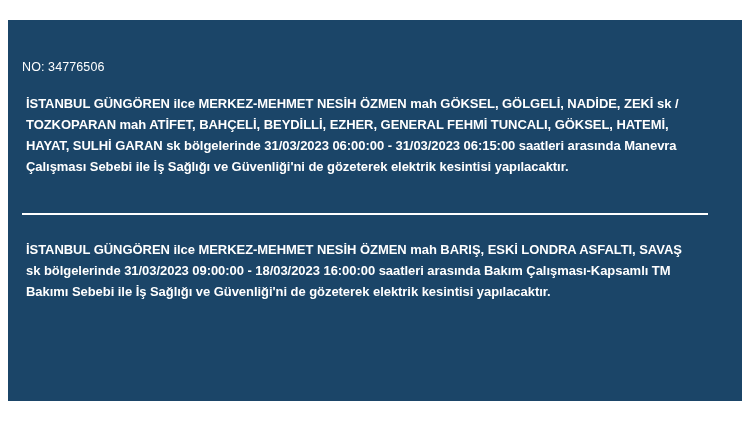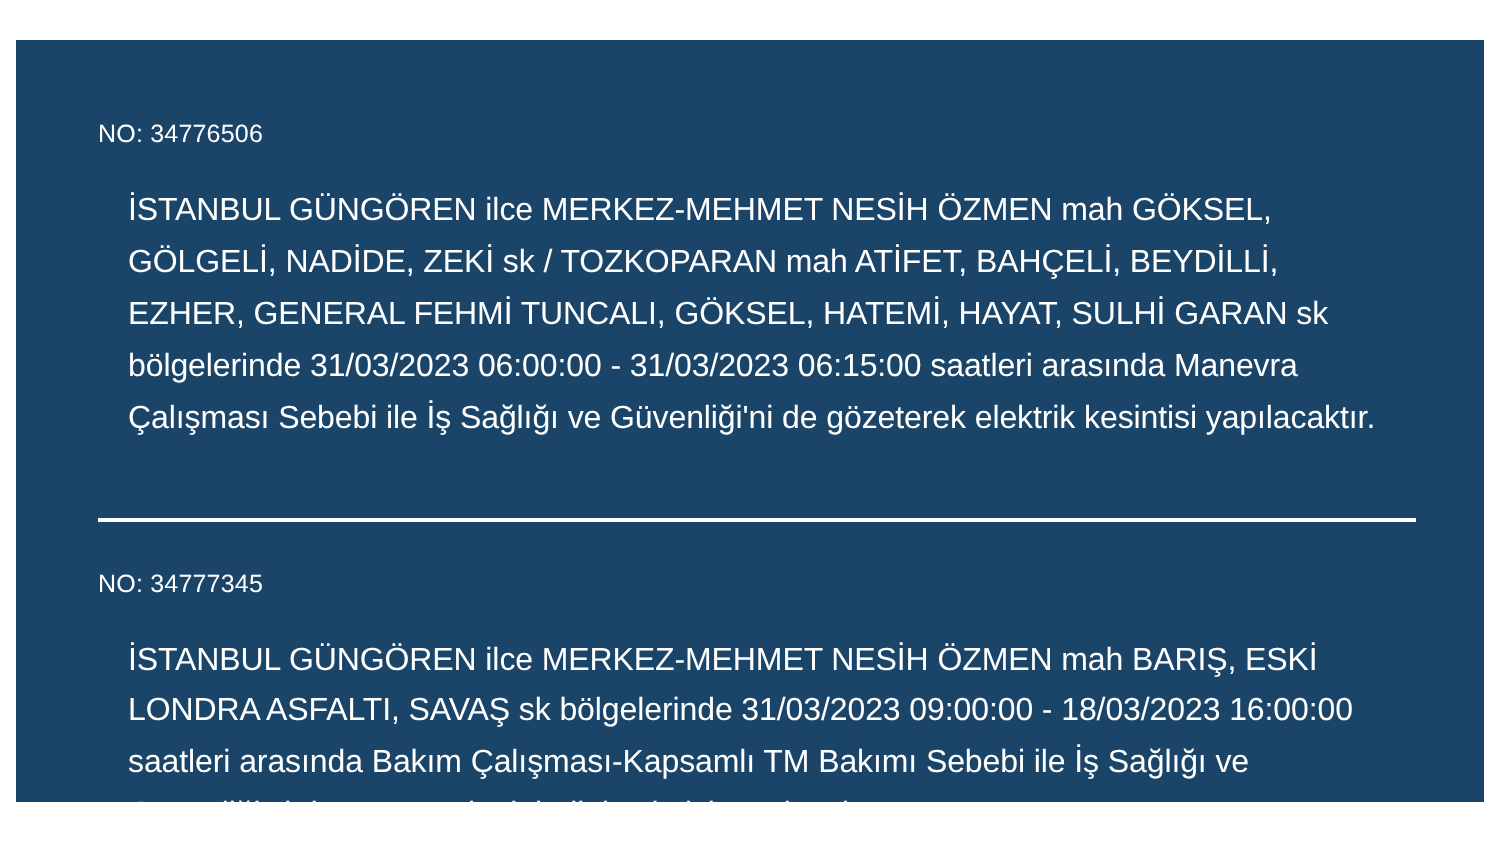--- a/index.html
+++ b/index.html
@@ -14,38 +14,38 @@
     overflow: hidden;
   }
   .panel {
     position: absolute;
     left: 8px;
     top: 20px;
     width: 734px;
     height: 381px;
     background: #1b4568;
     box-sizing: border-box;
-    padding: 40px 34px 20px 41px;
+    padding: 40px 34px 20px 14px;
     color: #ffffff;
   }
   .notice {
     color: #ffffff;
   }
   .notice-id {
     font-size: 12.5px;
     font-weight: 400;
     letter-spacing: 0.1px;
     margin: 0 0 18px 0;
     line-height: 1.2;
   }
   .notice-body {
-    font-size: 16px;
-    font-weight: 400;
+    font-size: 13px;
+    font-weight: 700;
     line-height: 1.62;
-    margin: 15px;
+    margin: 4px;
     letter-spacing: -0.05px;
     max-width: 672px;
   }
   .divider {
     border: 0;
     border-top: 2px solid #ffffff;
     margin: 36px 0 24px 0;
     width: 100%;
   }
 </style>
@@ -55,17 +55,16 @@
 <div class="panel">
 
   <div class="notice">
     <p class="notice-id">NO: 34776506</p>
     <p class="notice-body">İSTANBUL GÜNGÖREN ilce MERKEZ-MEHMET NESİH ÖZMEN mah GÖKSEL, GÖLGELİ, NADİDE, ZEKİ sk / TOZKOPARAN mah ATİFET, BAHÇELİ, BEYDİLLİ, EZHER, GENERAL FEHMİ TUNCALI, GÖKSEL, HATEMİ, HAYAT, SULHİ GARAN sk bölgelerinde 31/03/2023 06:00:00 - 31/03/2023 06:15:00 saatleri arasında Manevra Çalışması Sebebi ile İş Sağlığı ve Güvenliği'ni de gözeterek elektrik kesintisi yapılacaktır.</p>
   </div>
 
   <hr class="divider">
 
   <div class="notice">
-    <p class="notice-id">NO: 34777345</p>
     <p class="notice-body">İSTANBUL GÜNGÖREN ilce MERKEZ-MEHMET NESİH ÖZMEN mah BARIŞ, ESKİ LONDRA ASFALTI, SAVAŞ sk bölgelerinde 31/03/2023 09:00:00 - 18/03/2023 16:00:00 saatleri arasında Bakım Çalışması-Kapsamlı TM Bakımı Sebebi ile İş Sağlığı ve Güvenliği'ni de gözeterek elektrik kesintisi yapılacaktır.</p>
   </div>
 
 </div>
 
 </body></html>

